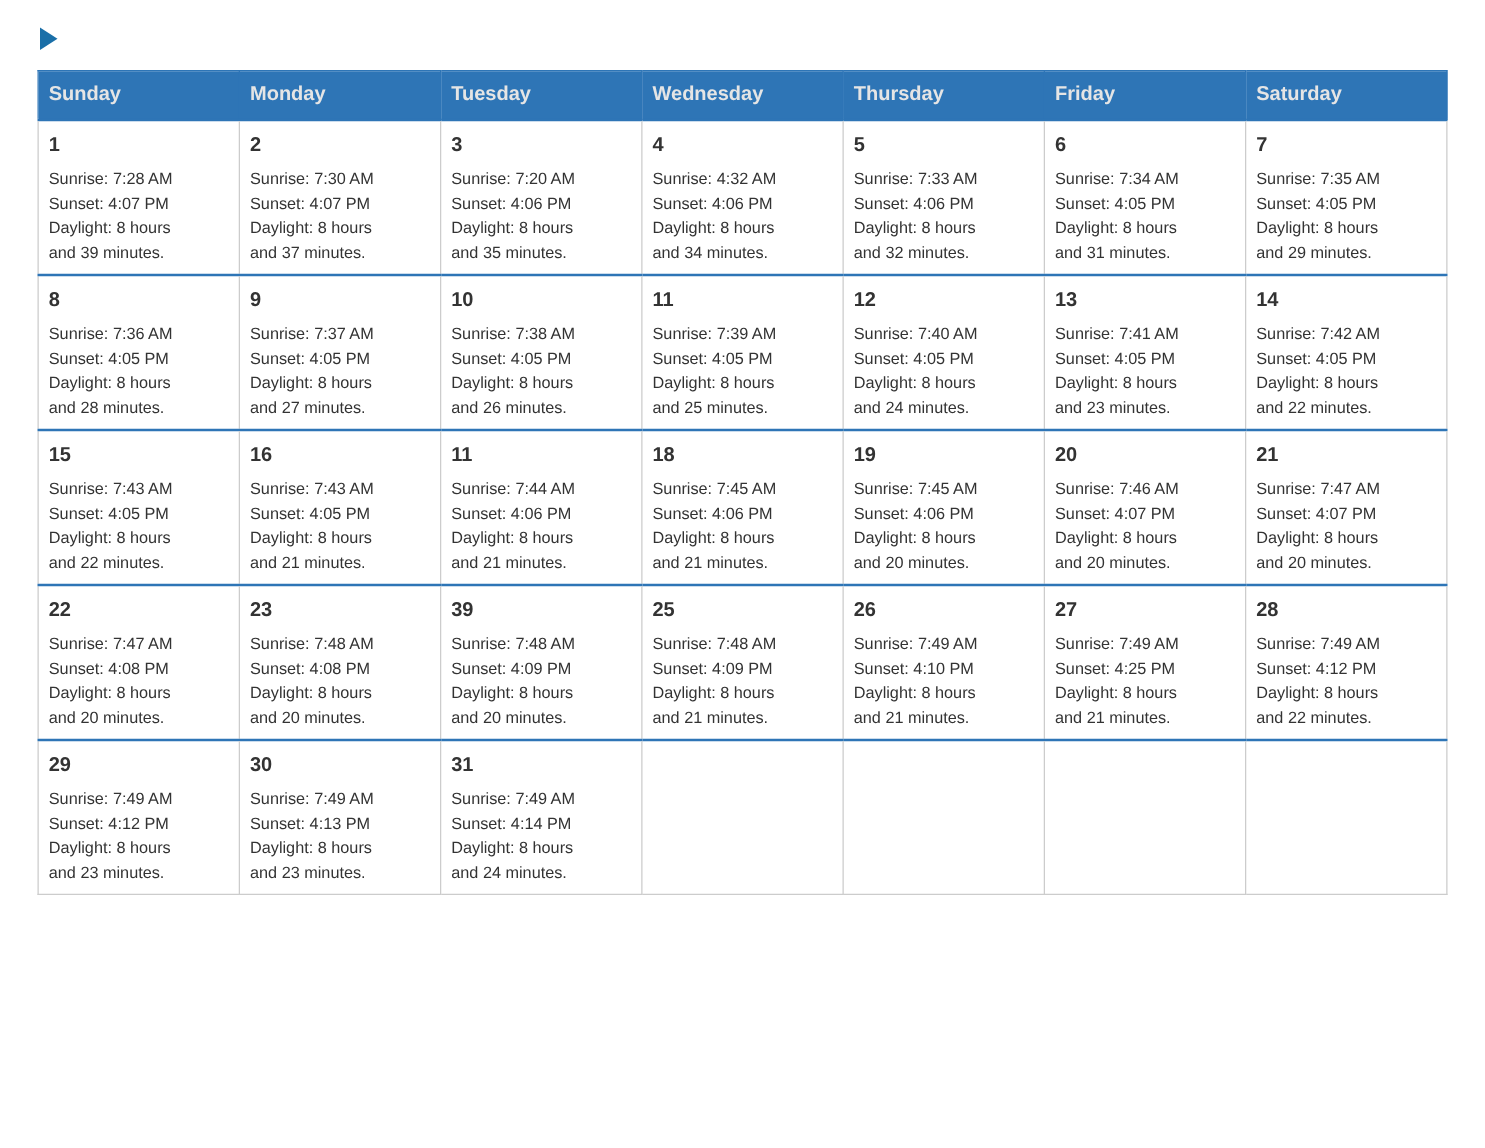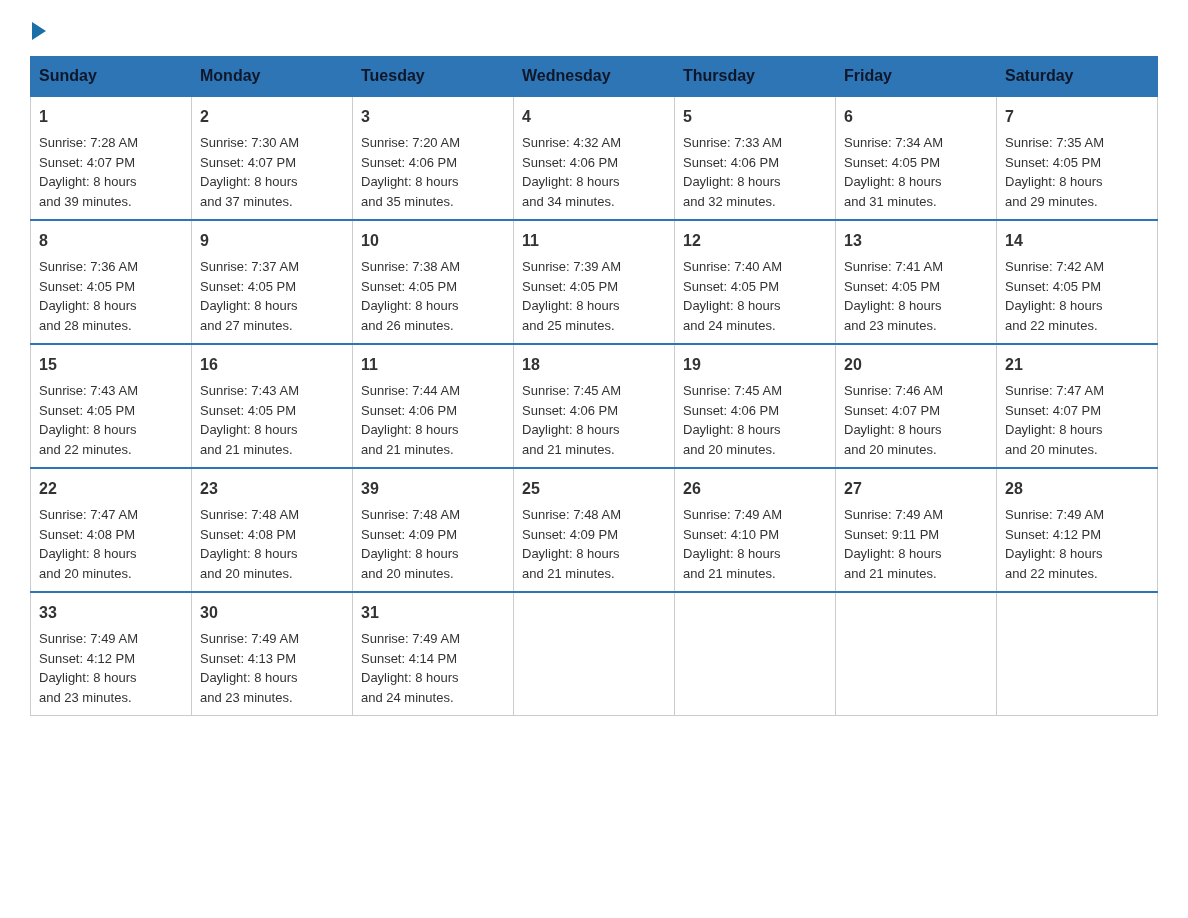--- a/index.html
+++ b/index.html
@@ -60,21 +60,21 @@
       color: #555;
       margin-top: 4px;
     }
     .calendar {
       width: 100%;
       border-collapse: collapse;
       border: 1px solid #ccc;
     }
     .calendar th {
       background-color: #2e75b6;
-      color: #0f172a;
+      color: #e5e5e5;
       padding: 10px 8px;
       font-size: 16px;
       font-weight: bold;
       text-align: left;
       border: 1px solid #2e75b6;
     }
     .calendar td {
       vertical-align: top;
       padding: 8px;
       border: 1px solid #ccc;
@@ -315,35 +315,35 @@
         <td>
         <span class="day-num">26</span>
         <span>Sunrise: 7:49 AM</span><br>
         <span>Sunset: 4:10 PM</span><br>
         <span>Daylight: 8 hours</span><br>
         <span>and 21 minutes.</span>
       </td>
         <td>
         <span class="day-num">27</span>
         <span>Sunrise: 7:49 AM</span><br>
-        <span>Sunset: 9:11 PM</span><br>
+        <span>Sunset: 4:25 PM</span><br>
         <span>Daylight: 8 hours</span><br>
         <span>and 21 minutes.</span>
       </td>
         <td>
         <span class="day-num">28</span>
         <span>Sunrise: 7:49 AM</span><br>
         <span>Sunset: 4:12 PM</span><br>
         <span>Daylight: 8 hours</span><br>
         <span>and 22 minutes.</span>
       </td>
       </tr>
       <tr>
         <td>
-        <span class="day-num">33</span>
+        <span class="day-num">29</span>
         <span>Sunrise: 7:49 AM</span><br>
         <span>Sunset: 4:12 PM</span><br>
         <span>Daylight: 8 hours</span><br>
         <span>and 23 minutes.</span>
       </td>
         <td>
         <span class="day-num">30</span>
         <span>Sunrise: 7:49 AM</span><br>
         <span>Sunset: 4:13 PM</span><br>
         <span>Daylight: 8 hours</span><br>

